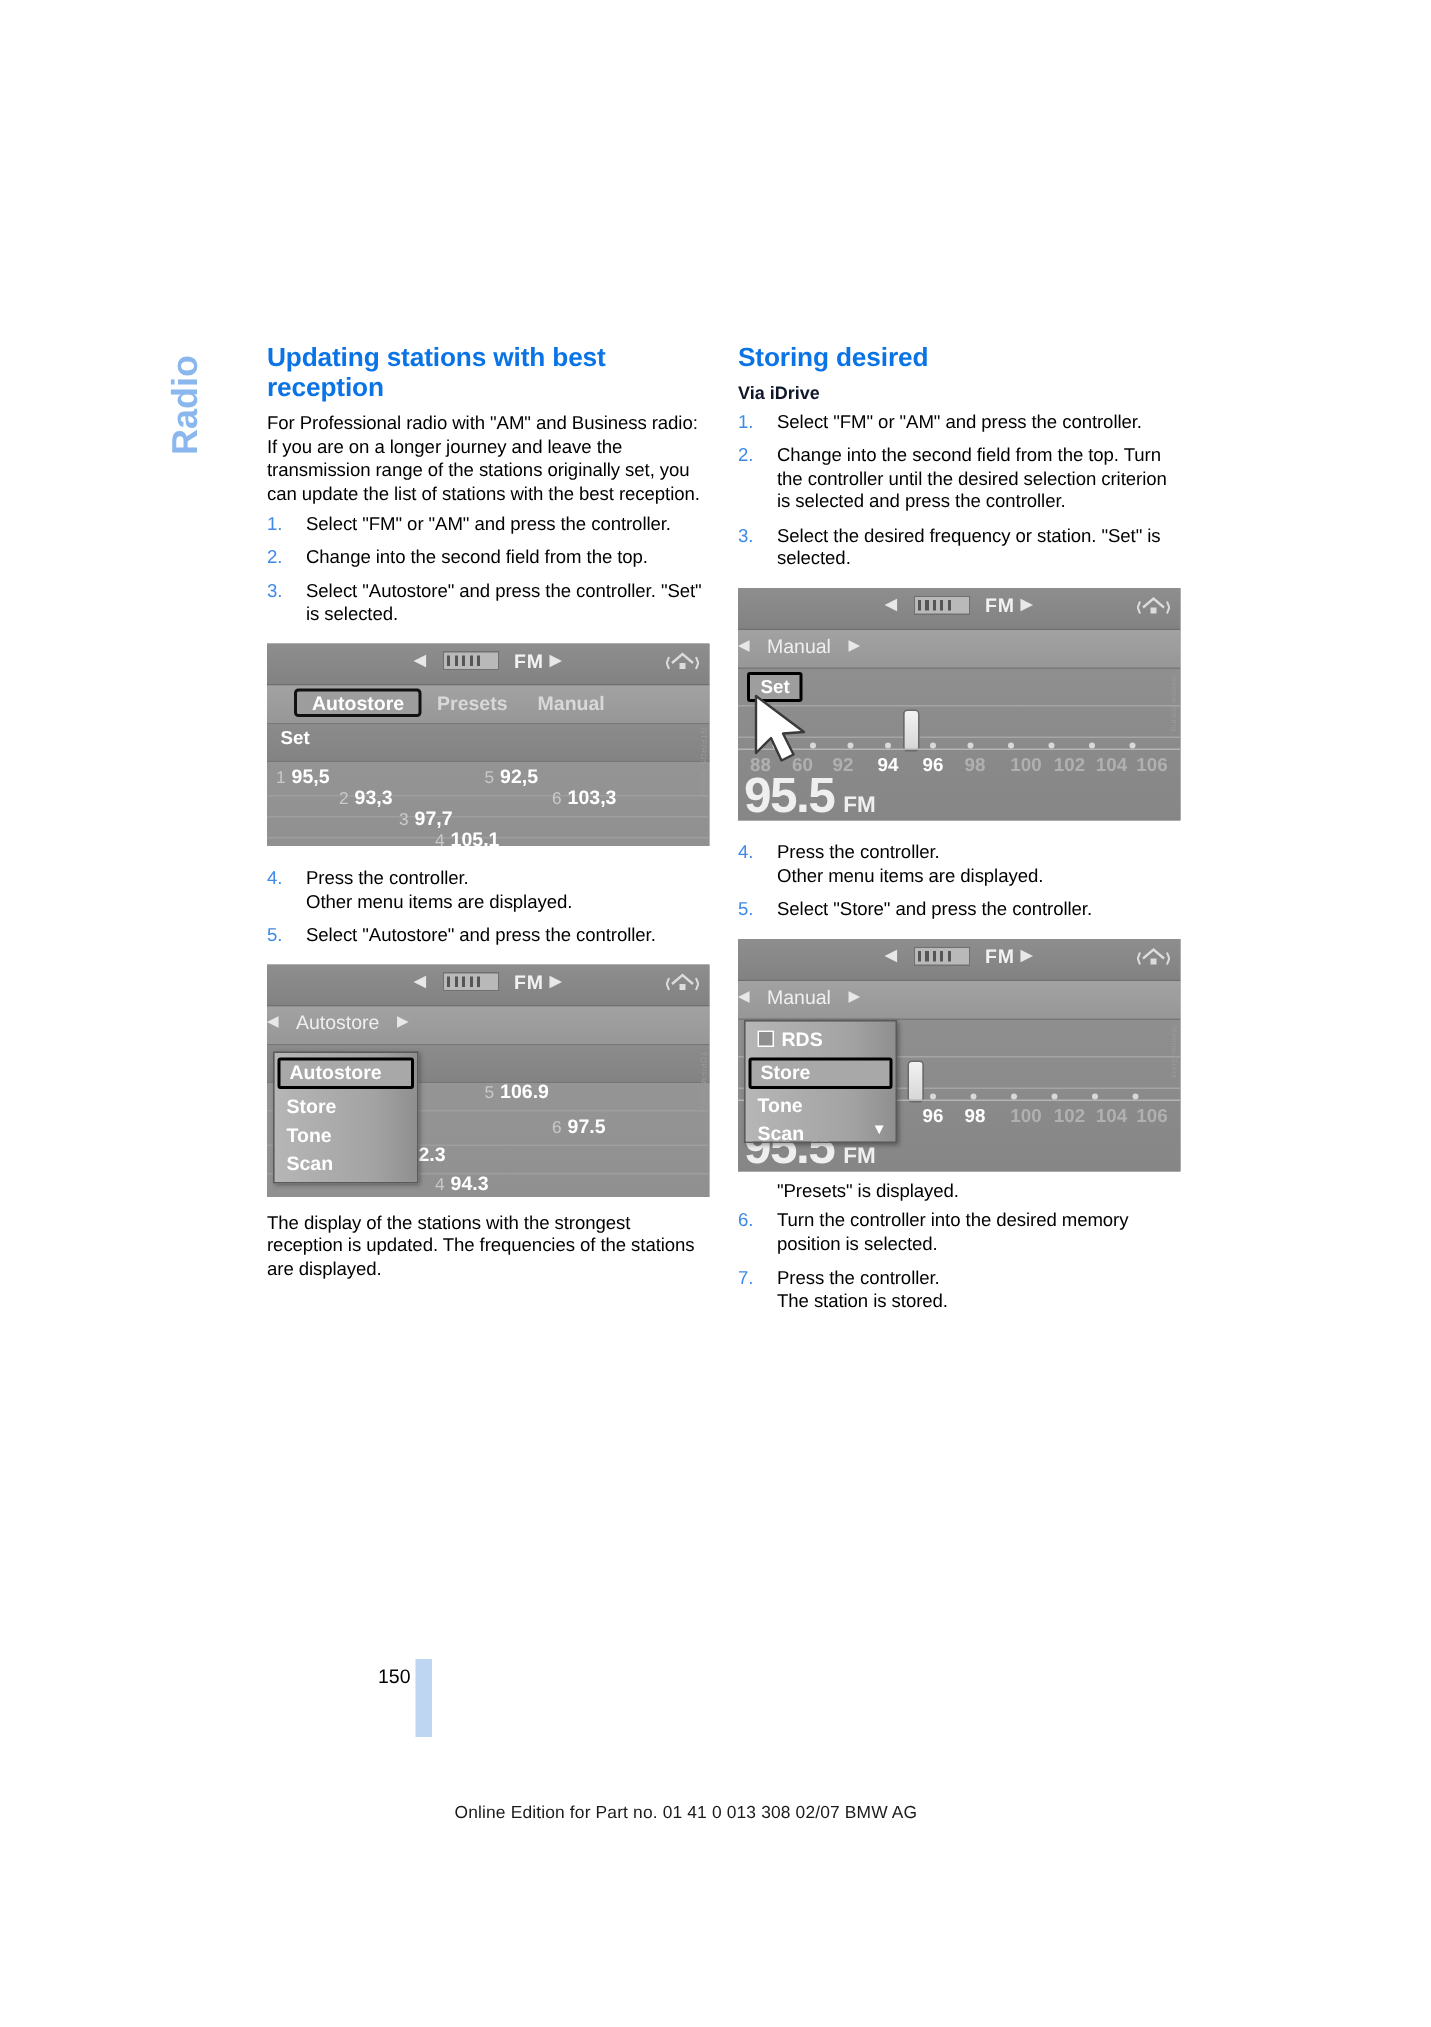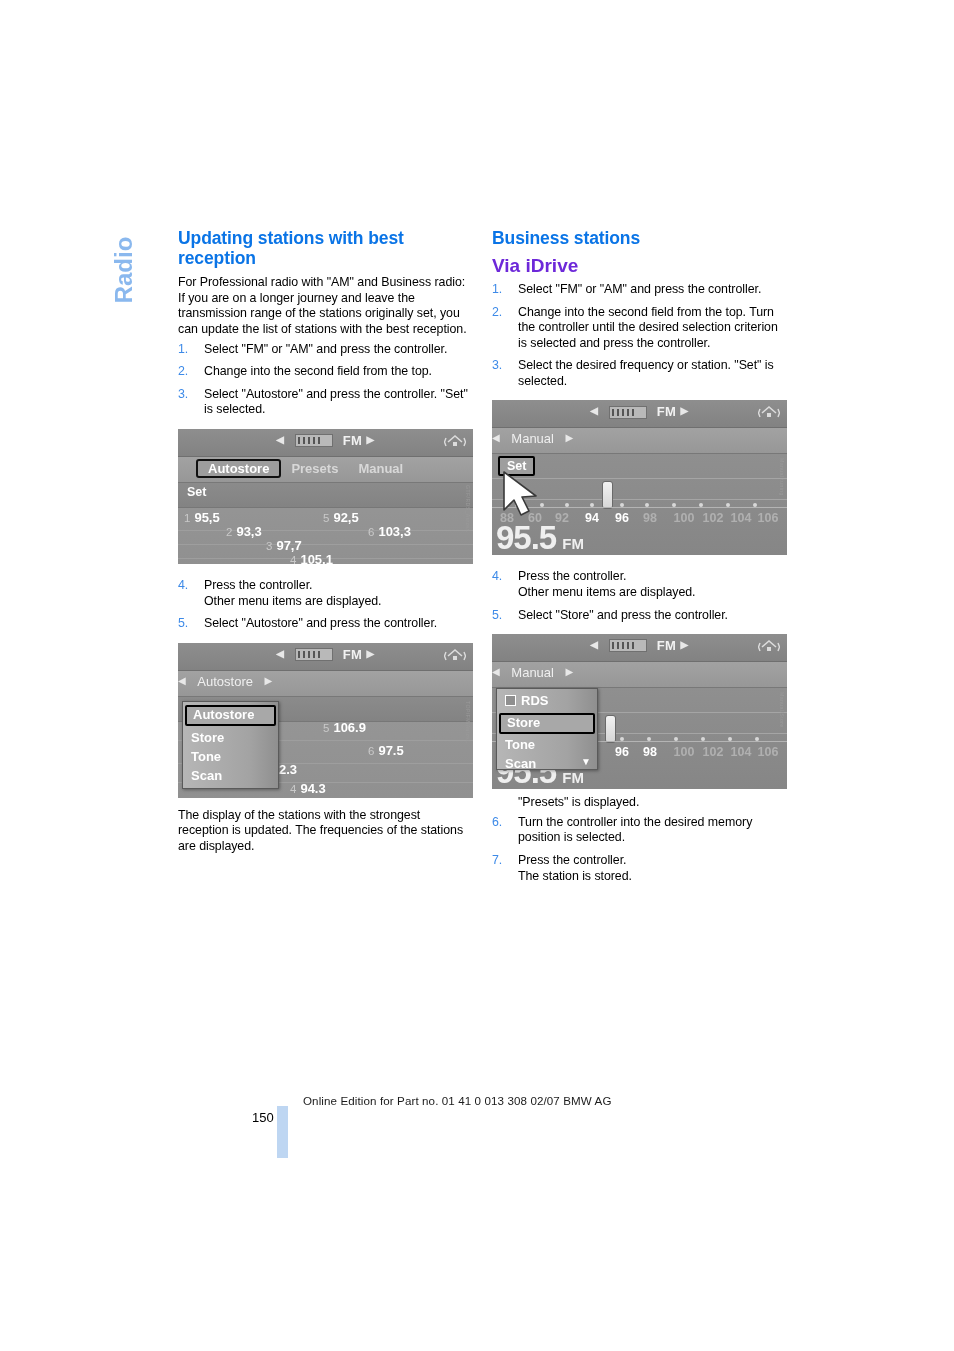--- a/index.html
+++ b/index.html
@@ -39,23 +39,23 @@
 
   h1.section{
     font-size:17.5px;
     font-weight:bold;
     color:#0a74e6;
     margin:0 0 7px 0;
     line-height:1.15;
     letter-spacing:-0.1px;
   }
   h2.sub{
-    font-size:19px;
+    font-size:12px;
     font-weight:bold;
-    color:#6d28d9;
+    color:#0f172a;
     margin:0 0 2px 0;
     line-height:1.2;
   }
   p.body{
     font-size:12.4px;
     line-height:15.6px;
     margin:0 0 0 0;
     color:#000;
     letter-spacing:-0.05px;
   }
@@ -295,21 +295,21 @@
     background:#bed6f2;
   }
   .page-num{
     position:absolute;
     left:252px;top:1110px;
     font-size:13px;
     color:#000;
   }
   .footer-text{
     position:absolute;
-    left:303px;top:1094px;
+    left:303px;top:1202px;
     font-size:11.6px;
     color:#1b1b1b;
     letter-spacing:0.1px;
   }
 </style>
 </head>
 <body>
 
 <div class="page">
 
@@ -456,21 +456,21 @@
       <div class="watermark" style="right:2px;top:58px;">TOP/FM/Autost.</div>
     </div>
 
     <div class="spacer-10"></div>
 
     <p class="body">The display of the stations with the strongest reception is updated. The frequencies of the stations are displayed.</p>
   </div>
 
   <div class="col col-right">
 
-    <h1 class="section">Business stations</h1>
+    <h1 class="section">Storing desired</h1>
     <h2 class="sub">Via iDrive</h2>
 
     <ol class="steps">
       <li>
         <span class="num">1.</span>
         <span>Select "FM" or "AM" and press the controller.</span>
       </li>
       <li>
         <span class="num">2.</span>
         <span>Change into the second field from the top. Turn the controller until the desired selection criterion is selected and press the controller.</span>

